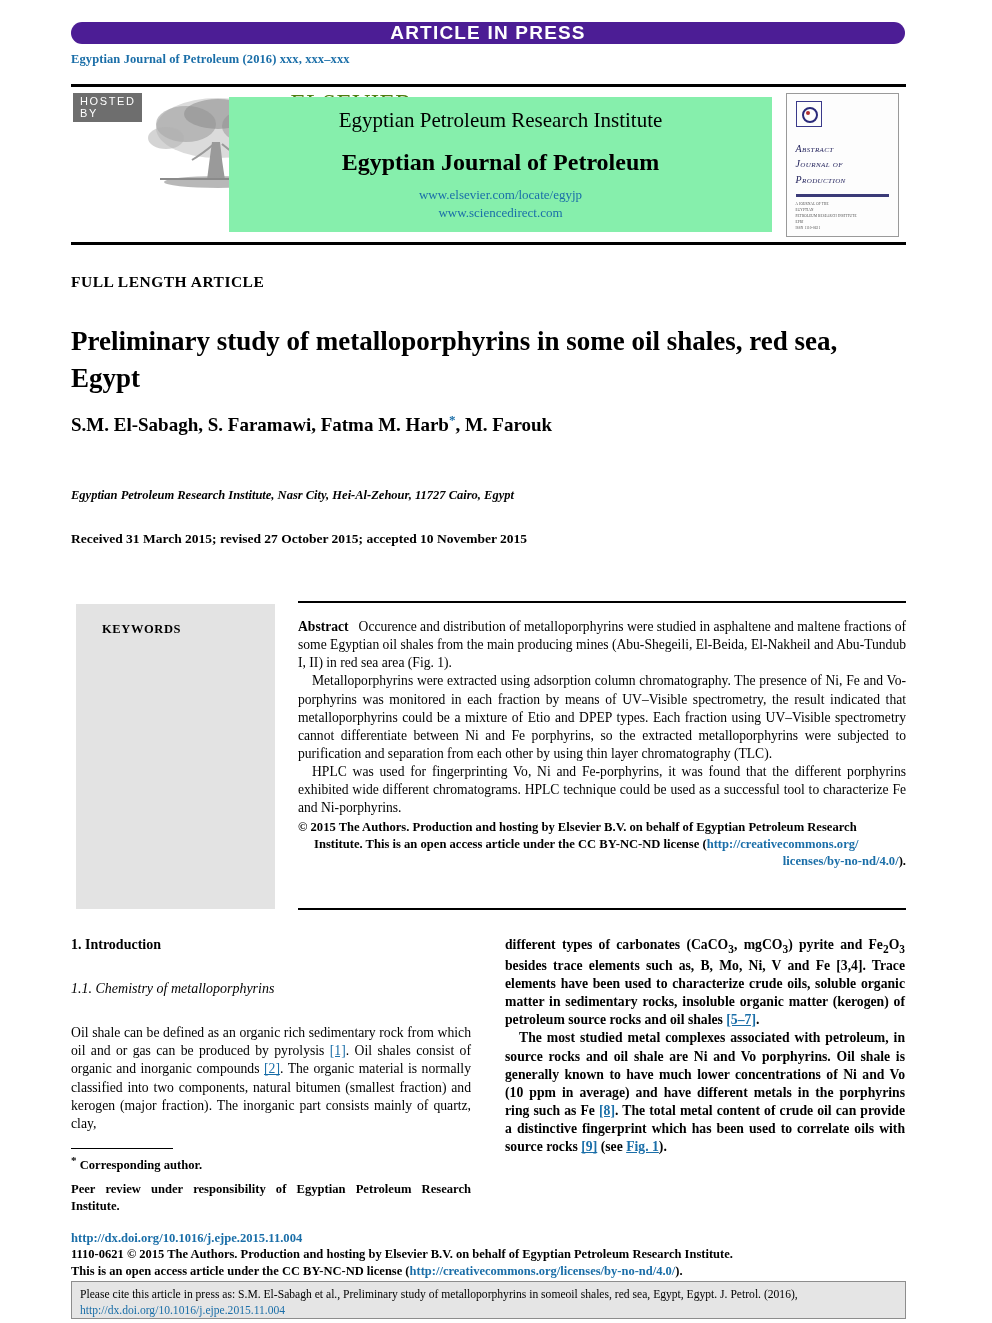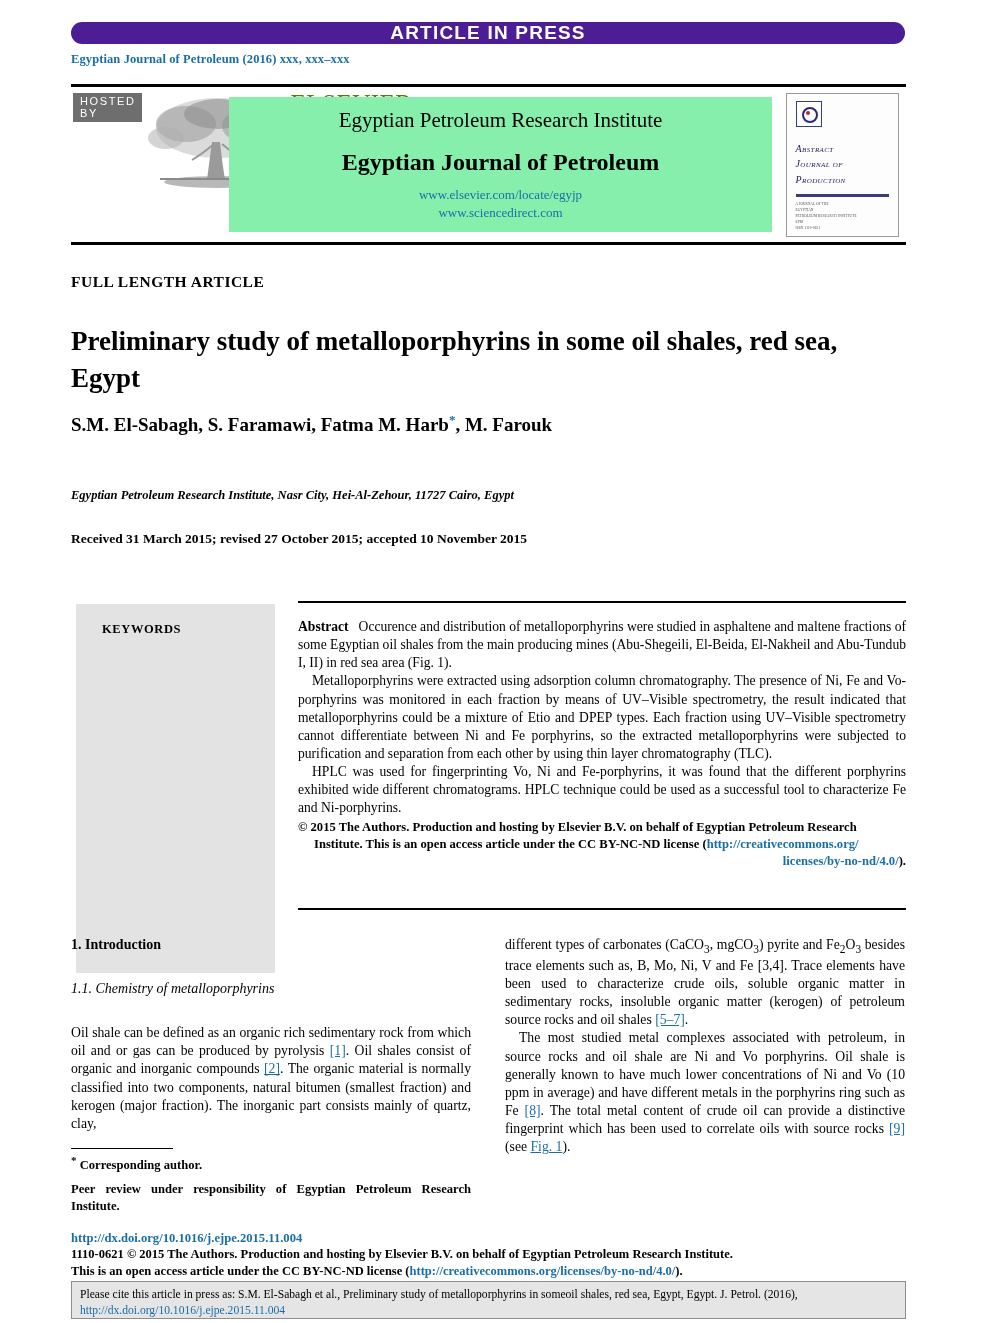--- a/index.html
+++ b/index.html
@@ -249,21 +249,21 @@
     left: 298px;
     top: 908px;
     width: 608px;
     border-top: 2.5px solid #000;
   }
   .keywords-box {
     position: absolute;
     left: 76px;
     top: 604px;
     width: 199px;
-    height: 369px;
+    height: 305px;
     background: #e3e3e3;
     box-sizing: border-box;
     padding: 18px 0 0 26px;
   }
   .kw-title {
     font-weight: bold;
     font-size: 12.5px;
     letter-spacing: 0.6px;
     margin-bottom: 14px;
   }
@@ -310,21 +310,21 @@
   
   .col {
     position: absolute;
     top: 936px;
     width: 400px;
     font-size: 13.7px;
     line-height: 1.325;
     text-align: justify;
   }
   .col-left { left: 71px; }
-  .col-right { left: 505px; }
+  .col-right { left: 505px; font-weight: bold; }
   .col p { margin: 0; }
   .sec-h {
     font-weight: bold;
     font-size: 14px;
     margin-bottom: 25px;
   }
   .sub-h {
     font-style: italic;
     font-size: 14px;
     margin-bottom: 26px;

